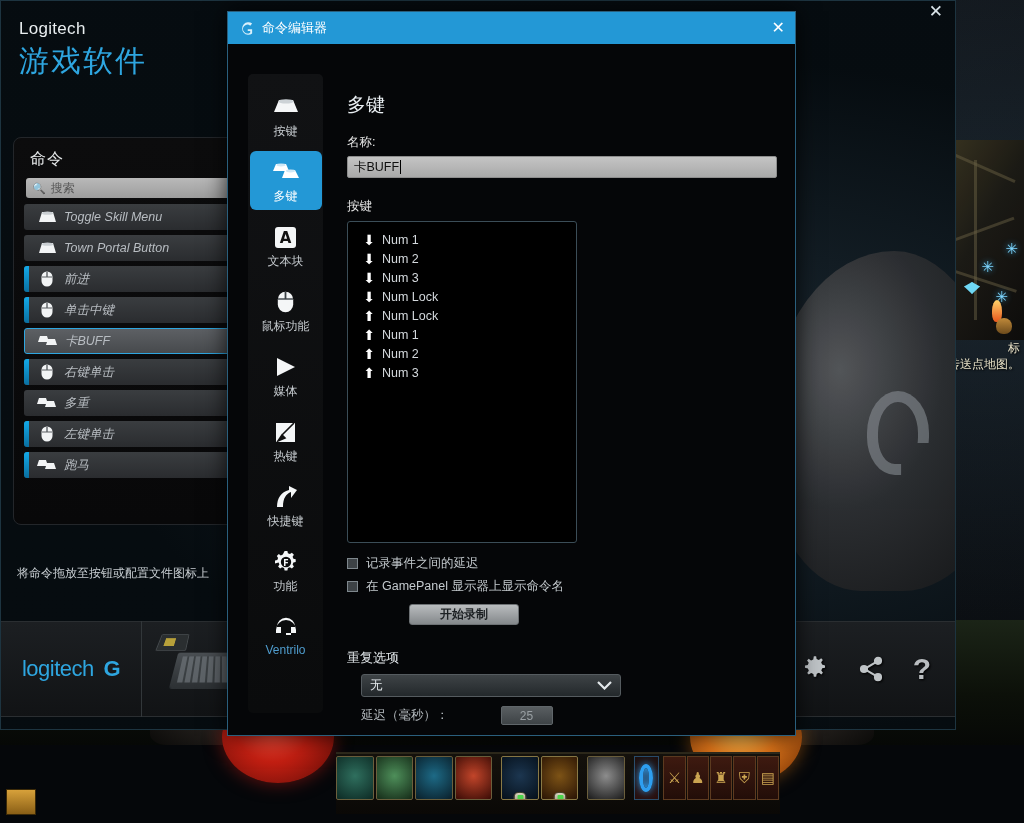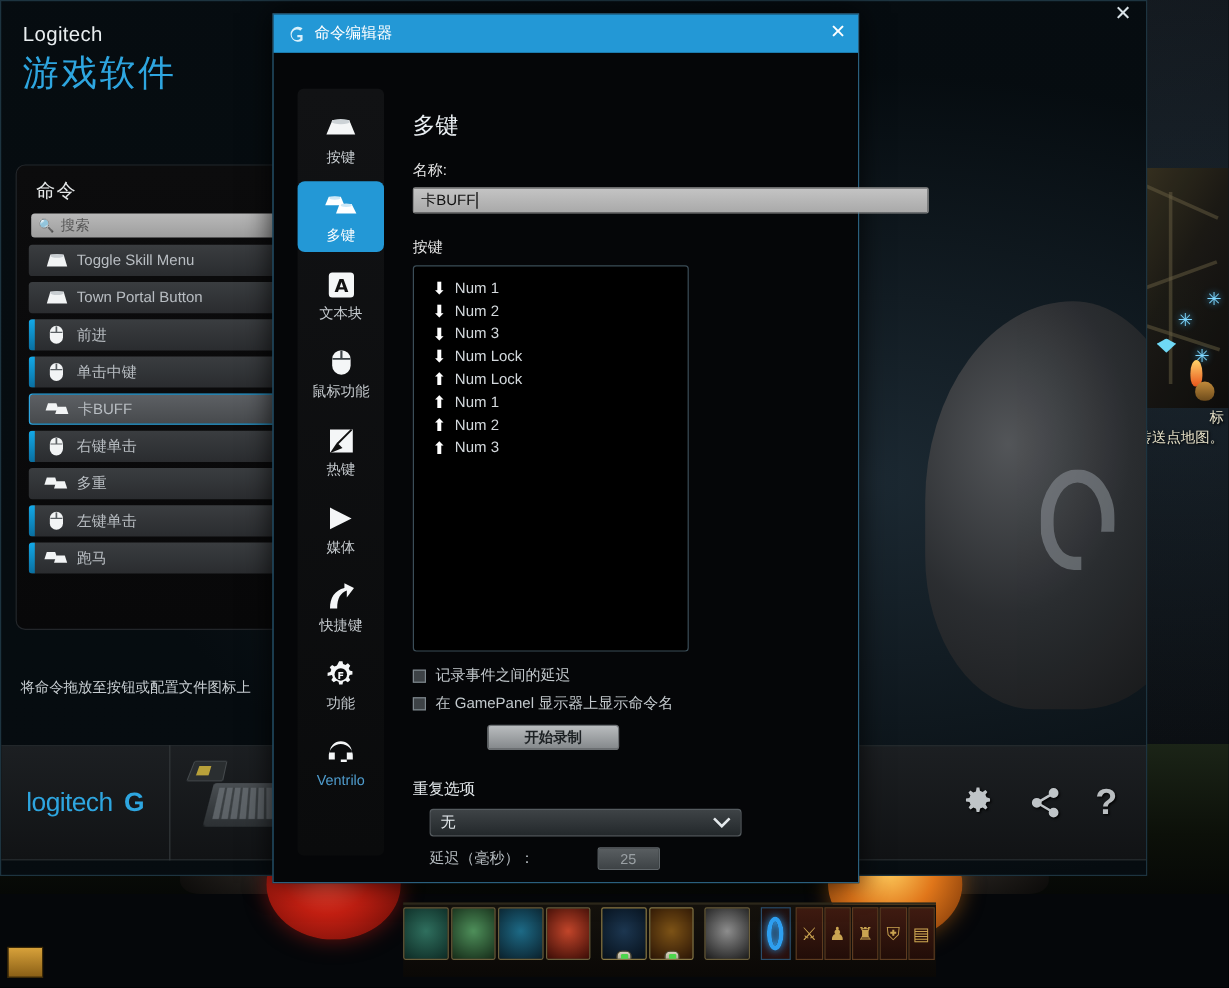--- a/index.html
+++ b/index.html
@@ -168,21 +168,21 @@
   }
   .cmd-item.accent::before {
     content:""; position:absolute; left:0; top:0; width:5px; height:100%;
     background:linear-gradient(180deg,#13a9e8,#0a6fa0);
   }
   .cmd-item.selected {
     background:linear-gradient(180deg,#5d6064 0%,#474a4d 100%);
     border:1px solid #2ea6e0;
   }
   .cmd-icon { width:26px; display:flex; justify-content:center; align-items:center; margin-right:4px; }
-  .cmd-label { color:#b8bdc2; font-size:12.5px; }
+  .cmd-label { color:#b8bdc2; font-size:12.5px;font-style:italic; }
   #drag-hint { position:absolute; left:16px; top:564px; color:#c8ced2; font-size:12px; }
 
   
   #device-bar {
     position:absolute; left:0; top:620px; width:956px; height:96px;
     background:linear-gradient(180deg,#1c1f22 0%,#111315 100%);
     border-top:1px solid #2a2e31; border-bottom:1px solid #2a2e31;
     display:flex; align-items:center;
   }
   #device-logo { width:140px; text-align:center; color:#2ea6e0; font-size:22px; letter-spacing:-.5px; }
@@ -201,21 +201,21 @@
     position:absolute; left:-26px; top:-28px; width:34px; height:26px;
     background:#2a2e30; border:1px solid #454a4d; border-radius:2px;
   }
   .kbd-screen::after{content:"";position:absolute;left:6px;top:6px;width:12px;height:12px;background:#b8a13a;}
   #device-arrow { color:#2ea6e0; font-size:30px; margin-left:10px; font-weight:bold; }
   #tool-icons { position:absolute; right:26px; display:flex; gap:28px; align-items:center; }
   .tool-ico { color:#b9bdc0; filter:drop-shadow(1px 1px 1px #000); }
 
   
   #editor-dialog {
-    position:absolute; left:227px; top:11px; width:489px; height:725px;
+    position:absolute; left:227px; top:11px; width:569px; height:725px;
     background:#050608; border:1px solid #2a5f7d;
     box-shadow:0 0 22px rgba(0,0,0,.8);
   }
   #editor-titlebar {
     height:32px; background:#2398d6; display:flex; align-items:center; padding:0 10px;
   }
   #editor-titlebar .logo-g {
     width:16px; height:16px; margin-right:8px; color:#eaf6fd; font-size:14px; font-weight:bold;
     display:flex;align-items:center;justify-content:center;
   }
@@ -574,35 +574,35 @@
               <rect x="0.8" y="0.8" width="15.4" height="20.4" rx="7.7" fill="#f4f6f7"></rect>
               <rect x="7.6" y="1" width="1.8" height="7" fill="#3c4347"></rect>
               <path d="M1 8 H16" stroke="#3c4347" stroke-width="1.4"></path>
             </svg>
         </div>
         <div class="nav-label">鼠标功能</div>
       </div>
 
       <div class="nav-item">
         <div class="nav-glyph">
+          <svg width="24" height="22" viewBox="0 0 24 22">
+              <path d="M3 2 L21 11 L3 20 Z" fill="#f4f6f7"></path>
+            </svg>
+        </div>
+        <div class="nav-label">媒体</div>
+      </div>
+
+      <div class="nav-item">
+        <div class="nav-glyph">
           <svg width="23" height="23" viewBox="0 0 23 23">
               <path d="M2 2 H21 V21 H2 Z" fill="#f4f6f7"></path>
               <path d="M20 2 L8 14 M8 14 L4 20 L11 17 Z" stroke="#111" stroke-width="1.6" fill="#111"></path>
             </svg>
         </div>
         <div class="nav-label">热键</div>
-      </div>
-
-      <div class="nav-item">
-        <div class="nav-glyph">
-          <svg width="24" height="22" viewBox="0 0 24 22">
-              <path d="M3 2 L21 11 L3 20 Z" fill="#f4f6f7"></path>
-            </svg>
-        </div>
-        <div class="nav-label">媒体</div>
       </div>
 
       <div class="nav-item">
         <div class="nav-glyph">
           <svg width="24" height="24" viewBox="0 0 24 24">
               <path d="M9 22 C9 13 12 9 17 7 L17 13 L23 5 L15 1 L15 5 C7 7 3 13 3 22 Z" fill="#f4f6f7"></path>
             </svg>
         </div>
         <div class="nav-label">快捷键</div>
       </div>

